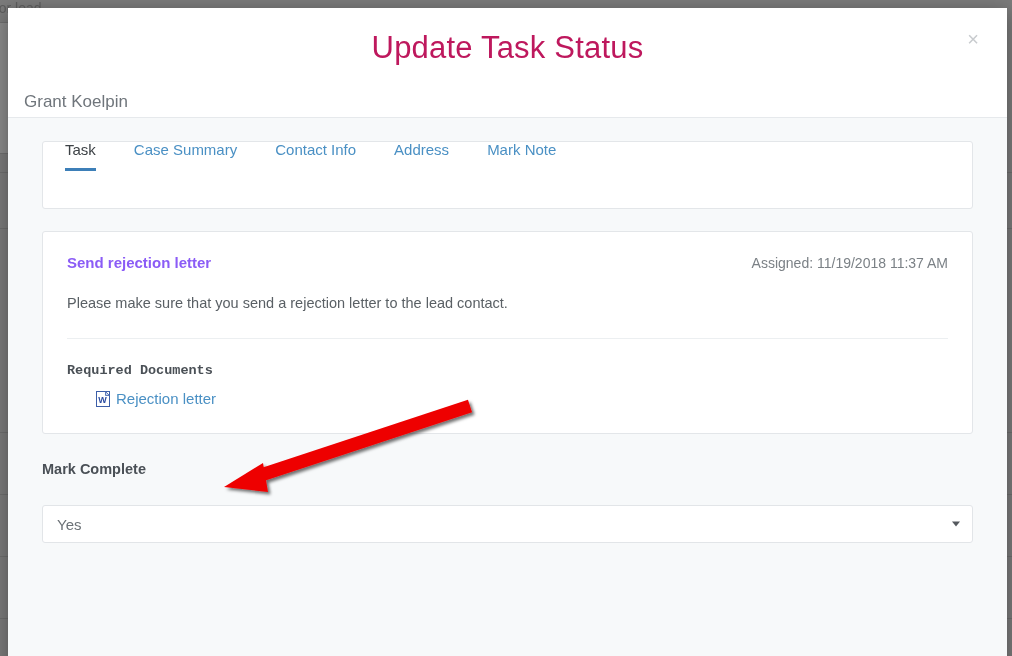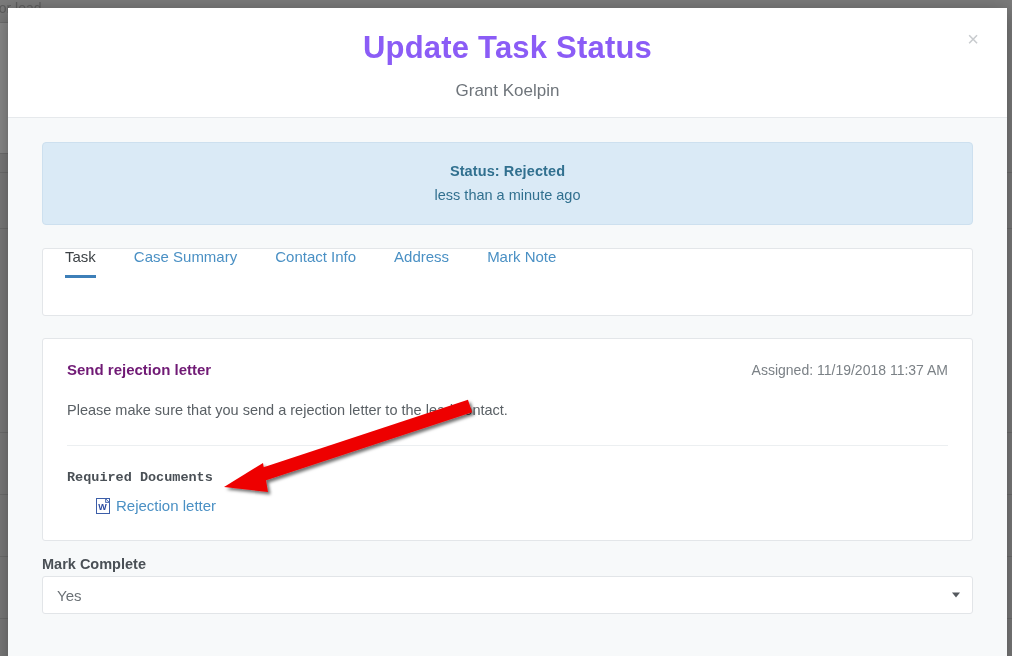--- a/index.html
+++ b/index.html
@@ -61,28 +61,27 @@
     height: 110px;
     background: #ffffff;
     border-bottom: 1px solid #e6e9ec;
     box-sizing: border-box;
   }
   .modal-title {
     margin: 0;
     padding-top: 22px;
     text-align: center;
     font-size: 31px;
-    font-weight: 700;
-    color: #8b5cf6;
+    font-weight: 400;
+    color: #be185d;
     letter-spacing: .2px;
   }
   .modal-subtitle {
-    margin: 5px;
+    margin: 16px;
     padding-top: 10px;
-    text-align: center;
     font-size: 17px;
     font-weight: 400;
     color: #6f757b;
   }
   .close-btn {
     position: absolute;
     right: 22px;
     top: 17px;
     font-size: 20px;
     line-height: 1;
@@ -169,21 +168,21 @@
     padding: 22px 24px 26px;
   }
   .task-row {
     display: flex;
     justify-content: space-between;
     align-items: baseline;
   }
   .task-title {
     font-size: 15px;
     font-weight: bold;
-    color: #701a75;
+    color: #8b5cf6;
   }
   .task-assigned {
     font-size: 14px;
     color: #7b8186;
     margin-left: 48px;
   }
   .task-desc {
     margin-top: 24px;
     font-size: 14.5px;
     color: #5a6065;
@@ -215,28 +214,28 @@
   .doc-link {
     font-size: 15px;
     color: #4a90c4;
     text-decoration: none;
     cursor: pointer;
     text-align: center;
   }
 
   
   .form-label {
-    margin-top: 15px;
+    margin-top: 27px;
     font-size: 14.5px;
     font-weight: bold;
     color: #4a5056;
   }
   .select-wrap {
     position: relative;
-    margin-top: 4px;
+    margin-top: 28px;
   }
   .select-box {
     width: 100%;
     height: 38px;
     background: #ffffff;
     border: 1px solid #e2e5e8;
     border-radius: 3px;
     box-sizing: border-box;
     display: flex;
     align-items: center;
@@ -283,24 +282,20 @@
   <div class="modal">
 
     <div class="modal-header">
       <h1 class="modal-title">Update Task Status</h1>
       <p class="modal-subtitle">Grant Koelpin</p>
       <button class="close-btn">×</button>
     </div>
 
     <div class="modal-body">
 
-      <div class="status-banner">
-        <div class="status-line1">Status: Rejected</div>
-        <div class="status-line2">less than a minute ago</div>
-      </div>
 
       <div class="tabs-card">
         <div class="tabs">
           <div class="tab active">Task</div>
           <div class="tab">Case Summary</div>
           <div class="tab">Contact Info</div>
           <div class="tab">Address</div>
           <div class="tab">Mark Note</div>
         </div>
       </div>

